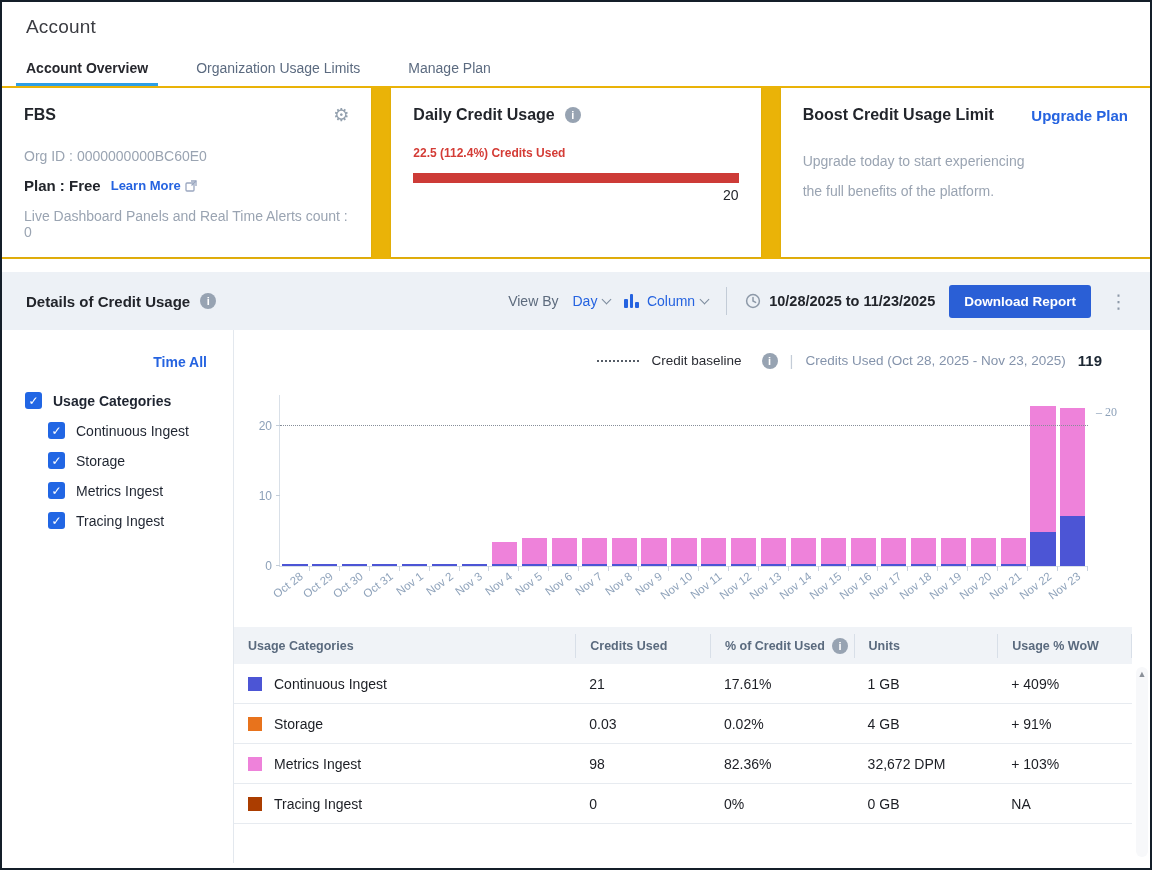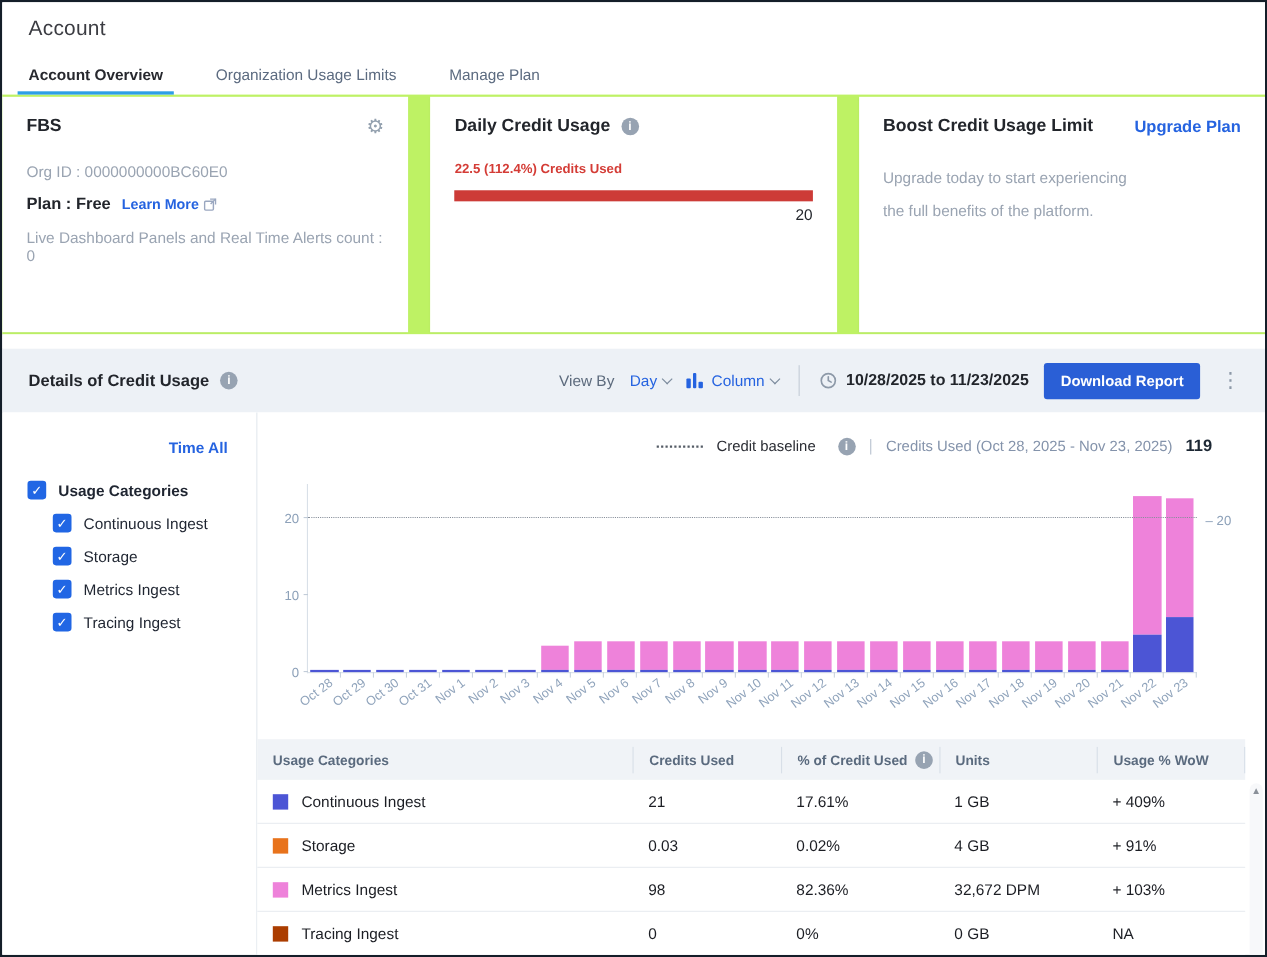--- a/index.html
+++ b/index.html
@@ -9,21 +9,21 @@
 
   
   .page-header { background:#fff; }
   .page-title { font-size:19px; font-weight:500; color:#3b3c42; padding:14px 0 0 24px; letter-spacing:.2px; }
   .tabs { display:flex; gap:28px; margin:16px 0 0 14px; }
   .tab { font-size:14px; color:#5c6b80; padding:6px 10px 10px 10px; cursor:pointer; position:relative; }
   .tab.active { color:#27282e; font-weight:700; }
   .tab.active::after { content:''; position:absolute; left:0; right:0; bottom:0; height:3px; background:#2d9fe6; }
 
   
-  .cards-row { display:flex; gap:20px; background:#bef264; padding:2px 0; height:218px; }
+  .cards-row { display:flex; gap:20px; background:#eab308; padding:2px 0; height:173px; }
   .card { background:#fff; flex:1 1 0; padding:18px 22px; box-shadow:0 1px 2px rgba(25,45,80,.10); position:relative; }
   .card-title-row { display:flex; align-items:center; justify-content:space-between; }
   .card-title { font-size:16px; font-weight:700; color:#22252b; display:flex; align-items:center; gap:10px; }
   .gear { color:#93a0ae; font-size:18px; line-height:1; cursor:pointer; }
   .muted { color:#9aa4b2; font-size:14px; }
   .org-line { margin-top:24px; }
   .plan-line { margin-top:13px; font-size:15px; font-weight:700; color:#22252b; display:flex; align-items:center; gap:10px; }
   .link { color:#2563e0; cursor:pointer; text-decoration:none; }
   .learn-more { font-size:13px; font-weight:600; display:inline-flex; align-items:center; gap:4px; }
   .live-line { margin-top:14px; }
@@ -438,21 +438,21 @@
                 <span class="xlabel">Nov 23</span>
               </div>
             </div>
         <div class="ytick-dash" style="bottom: 0px;"></div>
             <div class="ytick" style="bottom: 0px;">0</div>
             <div class="ytick-dash" style="bottom: 70px;"></div>
             <div class="ytick" style="bottom: 70px;">10</div>
             <div class="ytick-dash" style="bottom: 140px;"></div>
             <div class="ytick" style="bottom: 140px;">20</div>
             <div class="baseline" style="bottom: 140px;"></div>
-            <div class="rlabel" style="bottom: 124px;">– 20</div>
+            <div class="rlabel" style="bottom: 139px; font-family: Liberation Serif, serif;">– 20</div>
           </div>
       </div>
 
       <div class="table-wrap">
         <div class="t-header">
           <div class="cell c-name">Usage Categories</div>
           <div class="cell c-credits">Credits Used</div>
           <div class="cell c-pct">
               <span>% of Credit Used</span>
               <span class="info">i</span>

